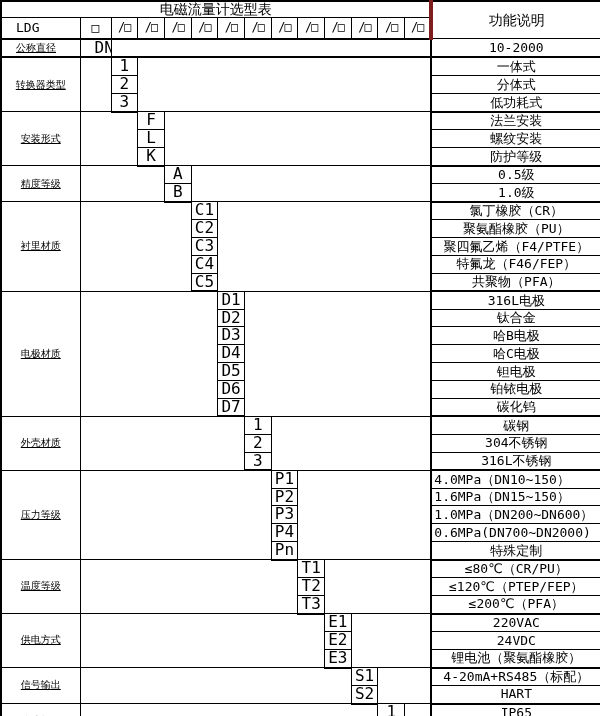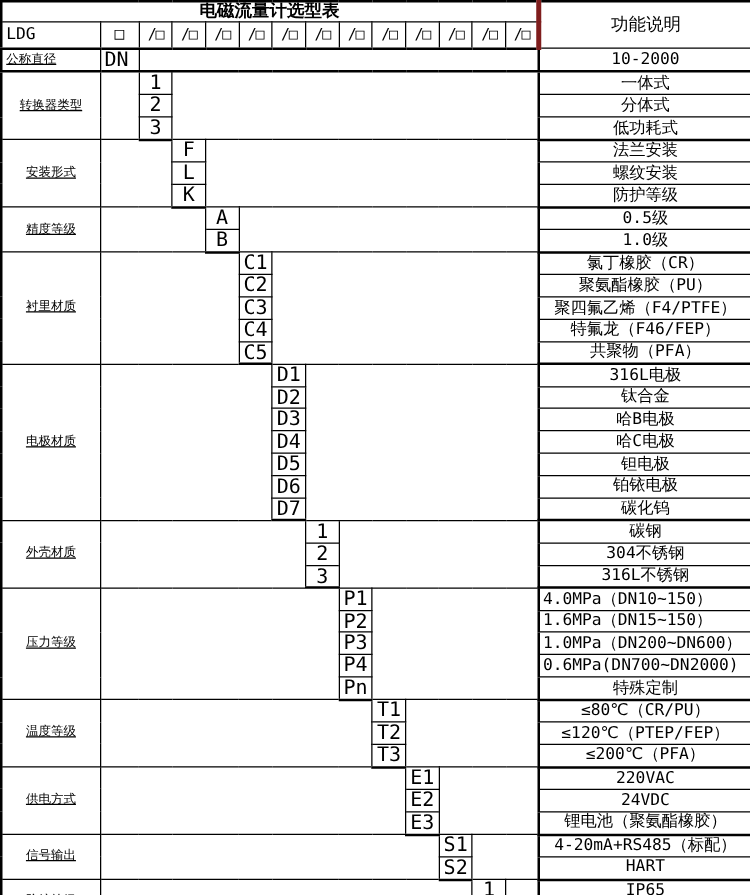--- a/index.html
+++ b/index.html
@@ -17,27 +17,27 @@
     font-size:13px;
     text-align:center;
     vertical-align:middle;
     line-height:1.05;
     overflow:hidden;
     white-space:nowrap;
     height:16px;
   }
   tr.title-row td{height:14px;}
   tr.model-row td{height:20px;}
-  td.title{font-weight:bold;font-size:14px;}
+  td.title{font-weight:normal;font-size:14px;}
   td.fnhdr{font-weight:normal;font-size:14px;border-left:4px solid #7f1d1d;}
   td.lbl{font-size:10px;text-decoration:underline;}
   td.code{font-size:16px;}
   td.desc{border-left:2px solid #000;}
   td.al{text-align:left;padding-left:2px;}
-  td.lft{text-align:left;padding-left:3px;}
+  td.lft{text-align:left;padding-left:14px;}
   tr.sec-end td{border-bottom:2px solid #000;}
   td.slot{font-size:12px;letter-spacing:-1px;}
   td.box{font-size:13px;}
 </style>
 </head>
 <body>
 
 <table>
 <colgroup>
   <col style="width:79px">

